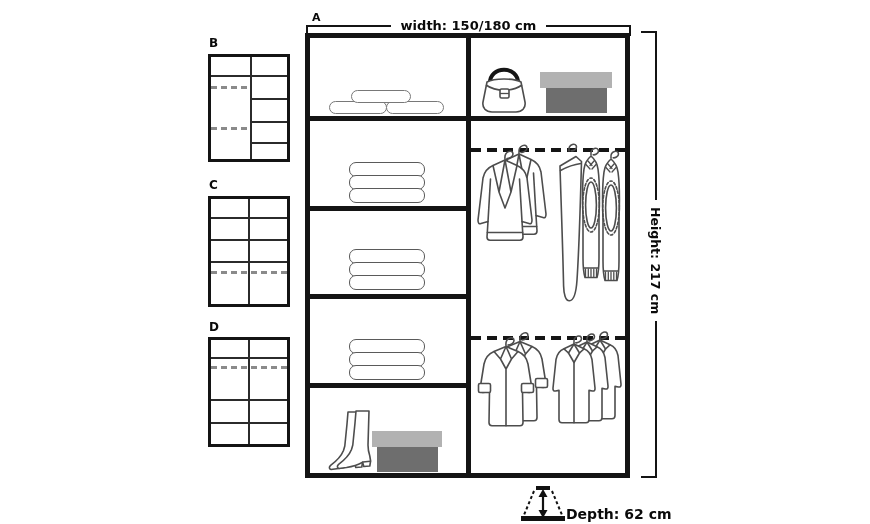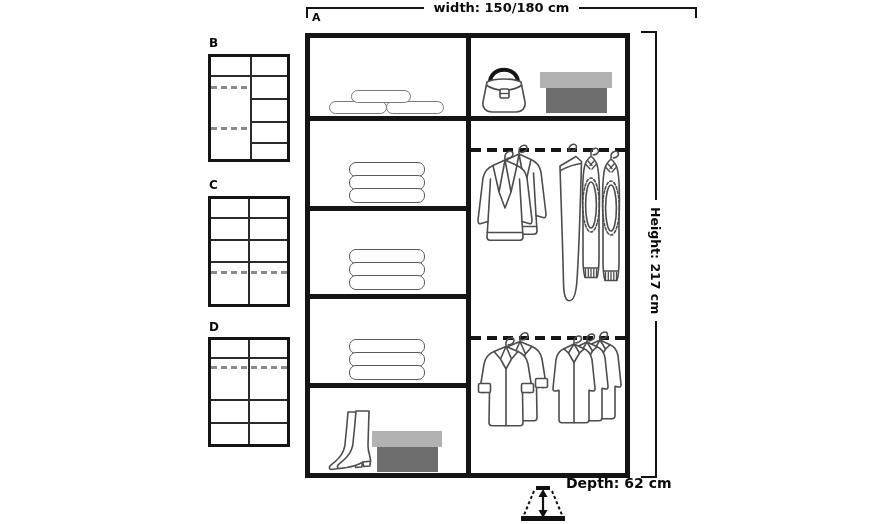--- a/index.html
+++ b/index.html
@@ -64,21 +64,21 @@
     </g>
     <g id="g-boot" stroke="#4d4d4d" stroke-width="1.6" stroke-linejoin="round" stroke-linecap="round">
       <path fill="#fff" d="M20,2 L33,2 L32,36 C32,40 32.8,44 33.8,47 L34.6,52 L33.8,57 L27.8,57.5 L26.6,53.2 C22.5,55.5 16.5,57.5 10.5,58.5 L3,59.5 C1,59.2 0.8,57 2.6,55.4 C8.5,51 13.5,45.5 15.5,40.5 L16.8,36 L19,14 Z"></path>
       <path fill="none" d="M26.8,53 L34.4,52.2"></path>
     </g>
   </defs>
 </svg>
 
 <div class="stage">
 
-  <div class="abs" style="left:306px;top:0;width:391px;height:20px;">
+  <div class="abs" style="left:306px;top:18px;width:325px;height:20px;">
     <div class="meas-line" style="left:0;right:0;top:7px;height:2px;"></div>
     <div class="meas-line" style="left:0;top:7px;width:2px;height:11px;"></div>
     <div class="meas-line" style="right:0;top:7px;width:2px;height:11px;"></div>
     <div class="wlabel"><span>width: 150/180 cm</span></div>
   </div>
 
   <div class="vlabel" style="left:312px;top:12px;font-size:11px;">A</div>
 
   <div class="abs" style="left:638px;top:28px;width:40px;height:456px;">
     <div class="meas-line" style="left:3px;top:3px;width:15px;height:2px;"></div>
@@ -198,15 +198,15 @@
 
   <svg style="position:absolute;left:520px;top:485px;" width="46" height="37" viewBox="0 0 46 37">
     <rect x="16" y="1" width="14" height="4" fill="#111"></rect>
     <rect x="1" y="31" width="44" height="5" fill="#111"></rect>
     <path d="M14,6 L4,30" stroke="#111" stroke-width="2" stroke-dasharray="3 2.6" fill="none"></path>
     <path d="M32,6 L42,30" stroke="#111" stroke-width="2" stroke-dasharray="3 2.6" fill="none"></path>
     <line x1="23" y1="10" x2="23" y2="27" stroke="#111" stroke-width="2.2"></line>
     <path d="M23,4 L18.5,12 L27.5,12 Z" fill="#111"></path>
     <path d="M23,33 L18.5,25 L27.5,25 Z" fill="#111"></path>
   </svg>
-  <div class="dlabel" style="left:566px;top:475px;text-align:right;">Depth: 62 cm</div>
+  <div class="dlabel" style="left:566px;top:506px;text-align:right;">Depth: 62 cm</div>
 
 </div>
 
 </body></html>

